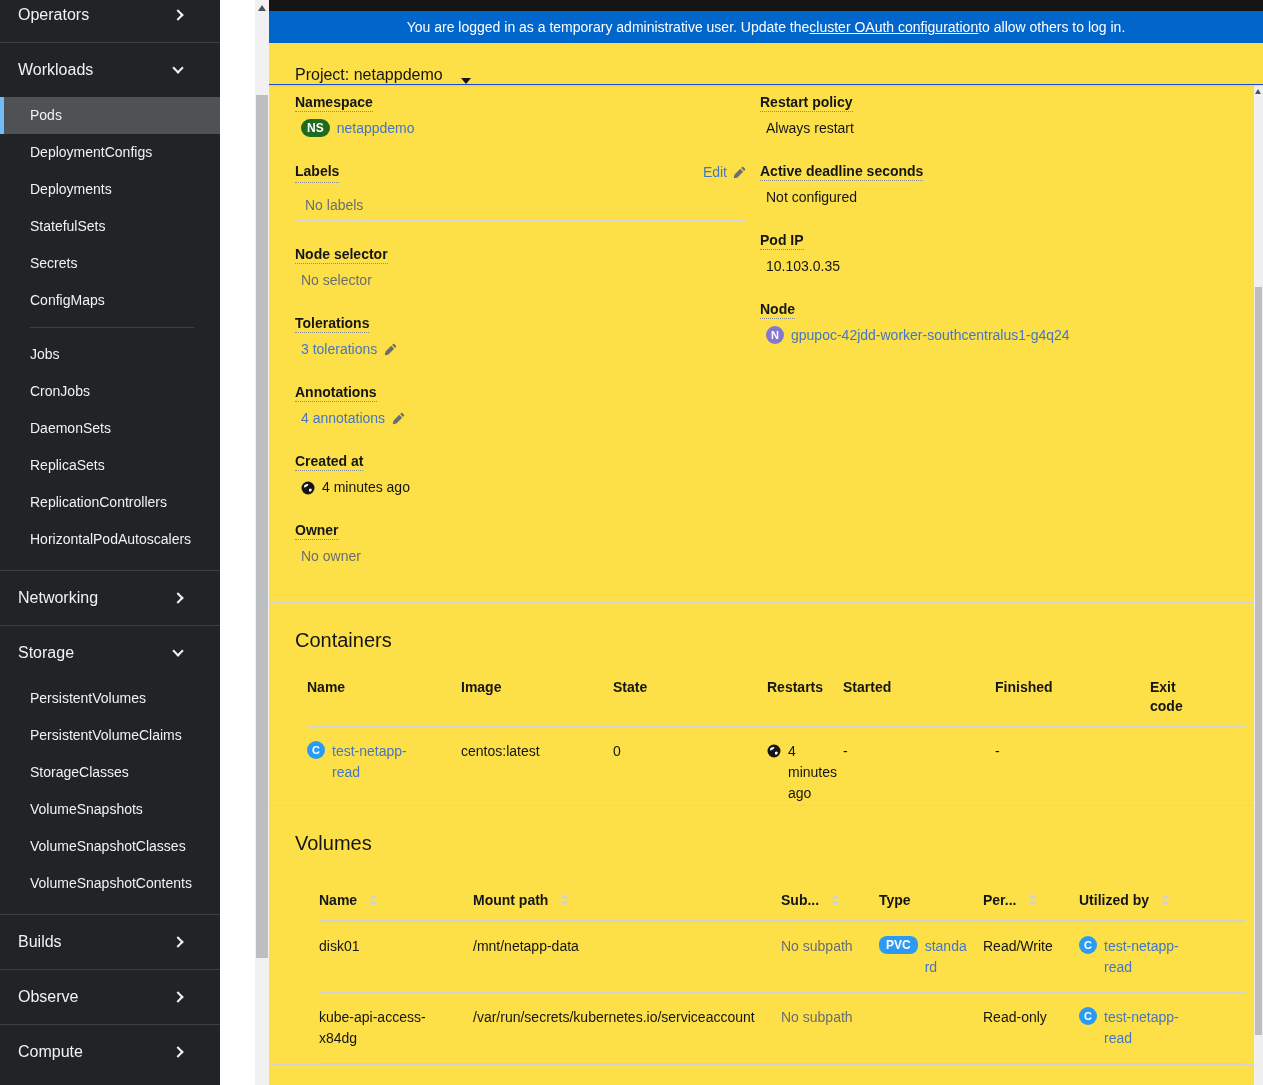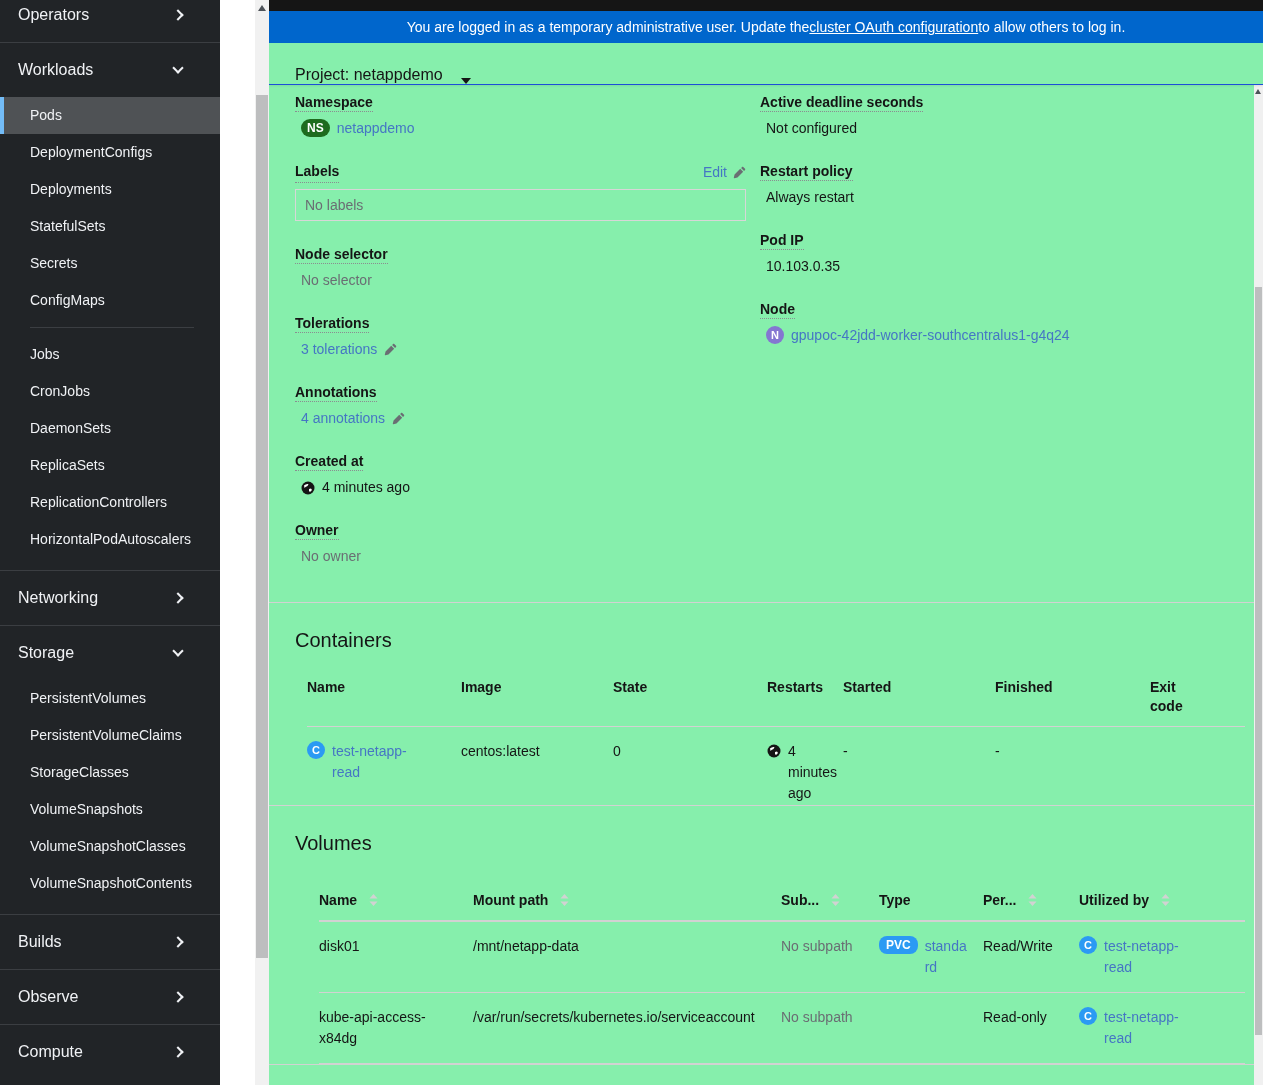--- a/index.html
+++ b/index.html
@@ -23,21 +23,21 @@
   .chev.right { transform:rotate(-45deg); }
   .chev.down  { transform:rotate(45deg); margin-top:-4px; }
 
   
   .side-scroll { position:absolute; left:255px; top:0; width:14px; height:1085px; background:#f1f1f1; z-index:3; }
   .side-scroll .thumb { position:absolute; left:1px; right:1px; top:95px; height:863px; background:#bdbebf; }
   .scroll-arrow-up { position:absolute; left:3px; top:5px; width:0; height:0;
     border-left:4px solid transparent; border-right:4px solid transparent; border-bottom:6px solid #4d5258; }
 
   
-  .main { position:absolute; left:269px; top:0; width:994px; height:1085px; background:#86efac; }
+  .main { position:absolute; left:269px; top:0; width:994px; height:1085px; background:#fde047; }
   .masthead-strip { height:11px; background:#151515; }
   .banner { height:32px; background:#0066cc; color:#fff; display:flex;
     align-items:center; justify-content:center; font-size:14px; }
   .banner a { color:#fff; text-decoration:underline; cursor:pointer; }
   .project-bar { height:42px; display:flex; align-items:flex-end; padding-left:26px;
     border-bottom:1px solid #1d4ed8; box-shadow:0 1px 2px rgba(0,0,0,.08); position:relative; z-index:1;
     font-size:16px; }
   .caret-down { width:0; height:0; border-left:5px solid transparent; border-right:5px solid transparent;
     border-top:6px solid #151515; margin-left:18px; display:inline-block; }
 
@@ -227,29 +227,29 @@
         </div>
         <div class="field">
           <div class="term"><span class="term-text">Owner</span></div>
           <div class="val">
               <span class="muted">No owner</span>
             </div>
         </div>
       </div>
       <div class="col-right">
         <div class="field">
+          <div class="term"><span class="term-text">Restart policy</span></div>
+          <div class="val">
+              <span>Always restart</span>
+            </div>
+        </div>
+        <div class="field">
           <div class="term"><span class="term-text">Active deadline seconds</span></div>
           <div class="val">
               <span>Not configured</span>
-            </div>
-        </div>
-        <div class="field">
-          <div class="term"><span class="term-text">Restart policy</span></div>
-          <div class="val">
-              <span>Always restart</span>
             </div>
         </div>
         <div class="field">
           <div class="term"><span class="term-text">Pod IP</span></div>
           <div class="val">
               <span>10.103.0.35</span>
             </div>
         </div>
         <div class="field">
           <div class="term"><span class="term-text">Node</span></div>

